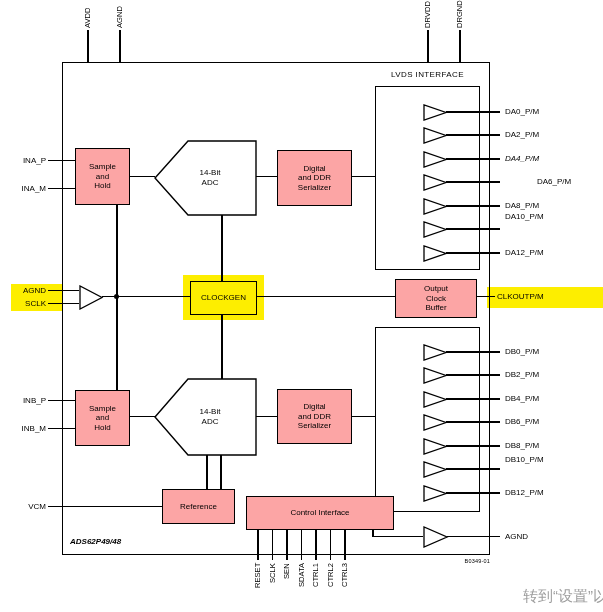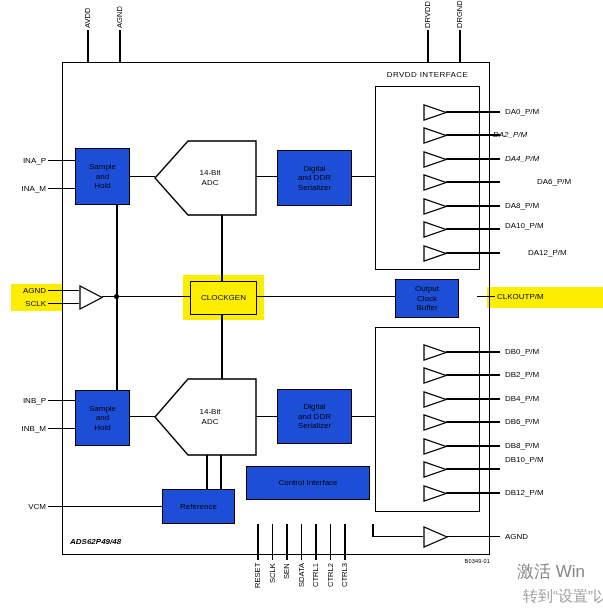--- a/index.html
+++ b/index.html
@@ -6,21 +6,21 @@
   body { background:#fff; font-family:"Liberation Sans", sans-serif; color:#000; }
   #stage { position:relative; width:603px; height:612px; background:#fff; overflow:hidden; }
 
   .hl   { position:absolute; background:var(--hl,#fdee00); z-index:0; }
   .main-box { position:absolute; border:1.6px solid #000; background:transparent; z-index:1; }
   .hline, .vline { position:absolute; background:#000; z-index:1; }
   .hline { height:1.2px; }
   .vline { width:1.2px; }
   .dot  { position:absolute; width:5px; height:5px; background:#000; border-radius:50%; z-index:2; }
 
-  .blk  { position:absolute; border:1.3px solid #000; background:#1d4ed8; display:flex;
+  .blk  { position:absolute; border:1.3px solid #000; background:#fca5a5; display:flex;
           align-items:center; justify-content:center; text-align:center;
           font-size:8px; line-height:1.18; z-index:2; white-space:pre-line; }
   .blk.yellow { background:var(--hl,#fdee00); }
 
   .adc-shape { position:absolute; z-index:2; overflow:visible; }
   .adc-text  { position:absolute; z-index:3; font-size:8px; line-height:1.2;
                text-align:center; white-space:pre-line; }
 
   .lab  { position:absolute; font-size:8px; line-height:10px; z-index:3; white-space:nowrap; }
   .lab.right { text-align:right; }
@@ -81,60 +81,59 @@
 Hold</div>
   <svg class="adc-shape" style="left:154px;top:140px" width="104" height="77">
     <polygon points="1,38 34,1 102,1 102,75 34,75" fill="#fff" stroke="#000" stroke-width="1.4"></polygon>
   </svg>
   <div class="adc-text" style="left:180px;top:168px;width:60px">14-Bit
 ADC</div>
   <div class="blk" style="left:277px;top:150px;width:75px;height:56px">Digital
 and DDR
 Serializer</div>
 
-  <div class="lab center" style="left:375px;top:70px;width:105px">DRVDD INTERFACE</div>
+  <div class="lab center" style="left:375px;top:70px;width:105px">LVDS INTERFACE</div>
   <div class="blk" style="left:375px;top:86px;width:105px;height:184px;background:transparent"></div>
 
   <div class="blk yellow" style="left:190px;top:281px;width:67px;height:34px">CLOCKGEN</div>
-  <div class="blk" style="left:395px;top:279px;width:64px;height:39px">Output
+  <div class="blk" style="left:395px;top:279px;width:82px;height:39px">Output
 Clock
 Buffer</div>
 
   <div class="blk" style="left:75px;top:390px;width:55px;height:56px">Sample
 and
 Hold</div>
   <svg class="adc-shape" style="left:154px;top:378px" width="104" height="78">
     <polygon points="1,39 34,1 102,1 102,77 34,77" fill="#fff" stroke="#000" stroke-width="1.4"></polygon>
   </svg>
   <div class="adc-text" style="left:180px;top:407px;width:60px">14-Bit
 ADC</div>
   <div class="blk" style="left:277px;top:389px;width:75px;height:55px">Digital
 and DDR
 Serializer</div>
 
   <div class="blk" style="left:375px;top:327px;width:105px;height:185px;background:transparent"></div>
 
   <div class="blk" style="left:162px;top:489px;width:73px;height:35px">Reference</div>
-  <div class="blk" style="left:246px;top:466px;width:124px;height:34px">Control Interface</div>
+  <div class="blk" style="left:246px;top:496px;width:148px;height:34px">Control Interface</div>
 
   <div class="lab right" style="left:10px;top:156px;width:36px">INA_P</div>
   <div class="lab right" style="left:10px;top:184px;width:36px">INA_M</div>
   <div class="lab right" style="left:10px;top:286px;width:36px">AGND</div>
   <div class="lab right" style="left:10px;top:299px;width:36px">SCLK</div>
   <div class="lab right" style="left:10px;top:396px;width:36px">INB_P</div>
   <div class="lab right" style="left:10px;top:424px;width:36px">INB_M</div>
   <div class="lab right" style="left:10px;top:502px;width:36px">VCM</div>
 
   <div class="lab" style="left:497px;top:292px">CLKOUTP/M</div>
   <div class="lab" style="left:505px;top:532px">AGND</div>
 
   <div class="lab bold" style="left:70px;top:537px">ADS62P49/48</div>
   <div class="figcode" style="left:436px;top:558px;width:54px">B0349-01</div>
 
-  <div class="wm1" style="left:517px;top:560px">激活 Win</div>
   <div class="wm2" style="left:523px;top:587px">转到“设置”以</div>
 
 <div class="vline" style="left: 87.4px; top: 30px; height: 33px;"></div>
     <div class="vlab" style="left: 83px; top: 28px;">AVDD</div>
     <div class="vline" style="left: 119.4px; top: 30px; height: 33px;"></div>
     <div class="vlab" style="left: 115px; top: 28px;">AGND</div>
     <div class="vline" style="left: 427.4px; top: 30px; height: 33px;"></div>
     <div class="vlab" style="left: 423px; top: 28px;">DRVDD</div>
     <div class="vline" style="left: 459.4px; top: 30px; height: 33px;"></div>
     <div class="vlab" style="left: 455px; top: 28px;">DRGND</div>
@@ -154,46 +153,46 @@
     <div class="vlab" style="left: 340px; top: 587px;">CTRL3</div>
     <svg width="25" height="17" class="tri" style="left: 423px; top: 103.5px;">
       <polygon points="1,1 1,16 23,8.5" fill="#fff" stroke="#000" stroke-width="1.3"></polygon>
     </svg>
     <div class="hline" style="left: 446px; top: 111.4px; width: 54px;"></div>
     <div class="lab" style="left: 505px; top: 107px;">DA0_P/M</div>
     <svg width="25" height="17" class="tri" style="left: 423px; top: 126.5px;">
       <polygon points="1,1 1,16 23,8.5" fill="#fff" stroke="#000" stroke-width="1.3"></polygon>
     </svg>
     <div class="hline" style="left: 446px; top: 134.4px; width: 54px;"></div>
-    <div class="lab" style="left: 493px; top: 130px; font-style: italic;">DA2_P/M</div>
+    <div class="lab" style="left: 505px; top: 130px;">DA2_P/M</div>
     <svg width="25" height="17" class="tri" style="left: 423px; top: 150.5px;">
       <polygon points="1,1 1,16 23,8.5" fill="#fff" stroke="#000" stroke-width="1.3"></polygon>
     </svg>
     <div class="hline" style="left: 446px; top: 158.4px; width: 54px;"></div>
     <div class="lab" style="left: 505px; top: 154px; font-style: italic;">DA4_P/M</div>
     <svg width="25" height="17" class="tri" style="left: 423px; top: 173.5px;">
       <polygon points="1,1 1,16 23,8.5" fill="#fff" stroke="#000" stroke-width="1.3"></polygon>
     </svg>
     <div class="hline" style="left: 446px; top: 181.4px; width: 54px;"></div>
     <div class="lab" style="left: 505px; top: 177px; padding-left: 32px;">DA6_P/M</div>
     <svg width="25" height="17" class="tri" style="left: 423px; top: 197.5px;">
       <polygon points="1,1 1,16 23,8.5" fill="#fff" stroke="#000" stroke-width="1.3"></polygon>
     </svg>
     <div class="hline" style="left: 446px; top: 205.4px; width: 54px;"></div>
     <div class="lab" style="left: 505px; top: 201px;">DA8_P/M</div>
     <svg width="25" height="17" class="tri" style="left: 423px; top: 220.5px;">
       <polygon points="1,1 1,16 23,8.5" fill="#fff" stroke="#000" stroke-width="1.3"></polygon>
     </svg>
     <div class="hline" style="left: 446px; top: 228.4px; width: 54px;"></div>
-    <div class="lab" style="left: 505px; top: 221px; text-align: center;">DA10_P/M</div>
+    <div class="lab" style="left: 505px; top: 212px; text-align: center;">DA10_P/M</div>
     <svg width="25" height="17" class="tri" style="left: 423px; top: 244.5px;">
       <polygon points="1,1 1,16 23,8.5" fill="#fff" stroke="#000" stroke-width="1.3"></polygon>
     </svg>
     <div class="hline" style="left: 446px; top: 252.4px; width: 54px;"></div>
-    <div class="lab" style="left: 505px; top: 248px; margin-left: 23px;">DA12_P/M</div>
+    <div class="lab" style="left: 505px; top: 248px;">DA12_P/M</div>
     <svg width="25" height="17" class="tri" style="left: 423px; top: 343.5px;">
       <polygon points="1,1 1,16 23,8.5" fill="#fff" stroke="#000" stroke-width="1.3"></polygon>
     </svg>
     <div class="hline" style="left: 446px; top: 351.4px; width: 54px;"></div>
     <div class="lab" style="left: 505px; top: 347px;">DB0_P/M</div>
     <svg width="25" height="17" class="tri" style="left: 423px; top: 366.5px;">
       <polygon points="1,1 1,16 23,8.5" fill="#fff" stroke="#000" stroke-width="1.3"></polygon>
     </svg>
     <div class="hline" style="left: 446px; top: 374.4px; width: 54px;"></div>
     <div class="lab" style="left: 505px; top: 370px;">DB2_P/M</div>

